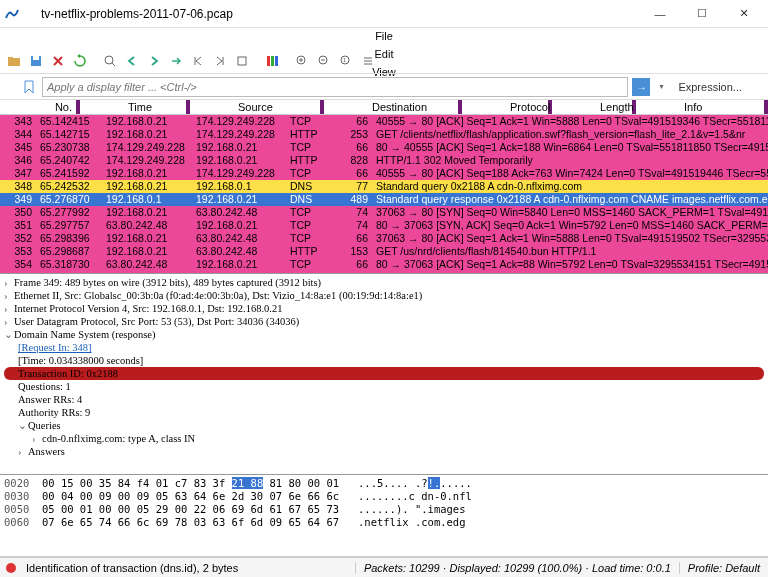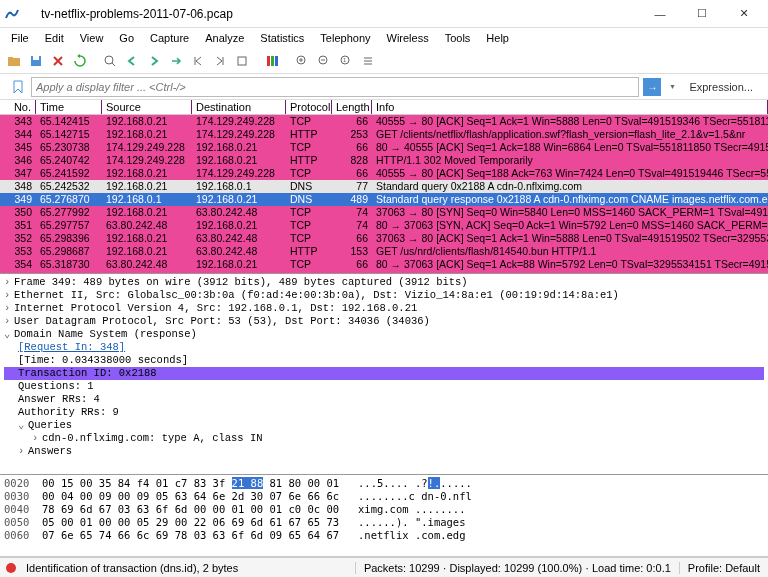--- a/index.html
+++ b/index.html
@@ -2,62 +2,62 @@
 <html><head>
 <meta charset="utf-8">
 <style>
 * { box-sizing: border-box; margin: 0; padding: 0; }
 body { font-family: "Segoe UI", Tahoma, sans-serif; font-size: 11px; background: #fff; color: #000; width: 768px; height: 577px; overflow: hidden; display: flex; flex-direction: column; }
 .titlebar { height: 28px; display: flex; align-items: center; padding: 0 4px; border-bottom: 1px solid #ddd; gap: 15px; }
 .titlebar .icon { width: 16px; height: 16px; margin-right: 6px; }
 .titlebar .title { flex: 1; font-size: 12px; }
 .winbtns { display: flex; gap: 2px; }
 .winbtn { width: 40px; height: 22px; display: flex; align-items: center; justify-content: center; font-size: 11px; color: #333; }
-.menubar { height: 20px; display: flex; align-items: center; padding: 0 4px; gap: 2px; font-size: 11px; }
+.menubar { height: 20px; display: flex; align-items: center; padding: 0 4px; gap: 2px; font-size: 11px; flex-direction: column; }
 .menubar span { padding: 2px 7px; }
 .toolbar { height: 26px; display: flex; align-items: center; padding: 2px 4px; gap: 2px; border-bottom: 1px solid #ddd; }
 .tbtn { width: 20px; height: 20px; display: flex; align-items: center; justify-content: center; border-radius: 2px; }
 .tbtn svg { width: 14px; height: 14px; }
 .spacer { width: 6px; }
-.filterbar { height: 26px; display: flex; align-items: center; padding: 2px 9px; gap: 4px; border-bottom: 1px solid #ddd; }
+.filterbar { height: 26px; display: flex; align-items: center; padding: 2px 20px; gap: 4px; border-bottom: 1px solid #ddd; }
 .filterbar .bm { width: 18px; height: 18px; display: flex; align-items: center; justify-content: center; }
 .filterbar input { flex: 1; height: 20px; border: 1px solid #bbb; padding: 0 4px; font-size: 11px; font-style: italic; color: #888; }
 .filterbar .arrow { width: 18px; height: 18px; background: #4a90d9; color: #fff; display: flex; align-items: center; justify-content: center; font-size: 10px; }
 .filterbar .dd { width: 14px; height: 18px; display: flex; align-items: center; justify-content: center; color: #666; font-size: 8px; }
 .filterbar .expr { padding: 0 6px; font-size: 11px; color: #333; }
 .packet-list { flex: 0 0 174px; overflow: hidden; display: flex; flex-direction: column; border-bottom: 1px solid #999; }
 .plh { display: flex; background: #fff; border-bottom: 1px solid #ccc; font-size: 11px; height: 17px; }
-.plh div { padding: 1px 4px; border-right: 1px solid #701a75; }
+.plh div { padding: 1px 4px; border-right: 4px solid #701a75; margin-left: 44px; }
 .plr { display: flex; font-size: 10.5px; height: 13px; white-space: nowrap; overflow: hidden; font-family: "Segoe UI", sans-serif; }
 .plr div { padding: 0 4px; overflow: hidden; }
 .c-no { width: 36px; text-align: right; }
 .c-time { width: 66px; }
 .c-src { width: 90px; }
 .c-dst { width: 94px; }
 .c-proto { width: 46px; }
 .c-len { width: 40px; text-align: right; }
 .c-info { flex: 1; }
 .bg-green { background: #ec4899; }
 .bg-blue-sel { background: #3874d1; color: #fff; }
-.bg-blue-light { background: #e5e5e5; }
-.details { flex: 1; overflow: auto; padding: 2px 4px; font-size: 10.5px; line-height: 13px; border-bottom: 1px solid #999; font-family: Liberation Mono, monospace; }
+.bg-blue-light { background: #fde047; }
+.details { flex: 1; overflow: auto; padding: 2px 4px; font-size: 10.5px; line-height: 13px; border-bottom: 1px solid #999; font-family: Liberation Serif, serif; }
 .details .ln { white-space: nowrap; }
 .details .caret { display: inline-block; width: 10px; color: #666; }
 .details .link { color: #1a5fb4; text-decoration: underline; }
 .details .lvl1 { padding-left: 14px; }
 .details .lvl2 { padding-left: 28px; }
-.details .hlblue { background: #8b5cf6; }
+.details .hlblue { background: #b91c1c; border-radius: 6px; }
 .hexpane { flex: 0 0 82px; overflow: hidden; font-family: Consolas, monospace; font-size: 10.5px; line-height: 13px; padding: 2px 4px; background: #fff; border-bottom: 1px solid #ccc; }
 .hexrow { white-space: pre; }
 .hexrow .off { color: #555; }
 .hexrow .hl { background: #3874d1; color: #fff; }
 .statusbar { height: 20px; display: flex; align-items: center; font-size: 11px; border-top: 1px solid #ccc; background: #f5f5f5; }
 .statusbar .dot { width: 10px; height: 10px; border-radius: 50%; background: #d33; margin: 0 6px; }
 .statusbar .txt { flex: 1; padding: 0 4px; }
-.statusbar .seg { padding: 0 8px; border-left: 1px solid #ccc; }
+.statusbar .seg { padding: 0 8px; border-left: 1px solid #ccc; font-style: italic; }
 .rel { position: relative; }
 </style>
 </head>
 <body>
 
 <div class="titlebar">
   <span class="icon">
     <svg viewBox="0 0 16 16">
         <path d="M2 12 Q5 4 8 8 Q11 12 14 4" stroke="#1a5fb4" fill="none" stroke-width="2"></path>
       </svg>
@@ -336,21 +336,20 @@
   <div class="ln lvl1"><span>Authority RRs: 9</span></div>
   <div class="ln lvl1"><span class="caret">⌄</span><span>Queries</span></div>
   <div class="ln lvl2"><span class="caret">›</span><span>cdn-0.nflximg.com: type A, class IN</span></div>
   <div class="ln lvl1"><span class="caret">›</span><span>Answers</span></div>
 
 </div>
 
 <div class="hexpane" id="hexpane">
     <div class="hexrow"><span class="off">0020</span>  00 15 00 35 84 f4 01 c7 83 3f <span class="hl">21 88</span> 81 80 00 01   ...5.... .?<span class="hl">!.</span>.....</div>
     <div class="hexrow"><span class="off">0030</span>  00 04 00 09 00 09 05 63 64 6e 2d 30 07 6e 66 6c   ........c dn-0.nfl</div>
-    <div class="hexrow"><span class="off">0040</span>  78 69 6d 67 03 63 6f 6d 00 00 01 00 01 c0 0c 00   ximg.com ........</div>
     <div class="hexrow"><span class="off">0050</span>  05 00 01 00 00 05 29 00 22 06 69 6d 61 67 65 73   ......). ".images</div>
     <div class="hexrow"><span class="off">0060</span>  07 6e 65 74 66 6c 69 78 03 63 6f 6d 09 65 64 67   .netflix .com.edg</div>
   </div>
 
 <div class="statusbar">
   <div class="dot"></div>
   <span class="txt">Identification of transaction (dns.id), 2 bytes</span>
   <span class="seg">Packets: 10299 · Displayed: 10299 (100.0%) · Load time: 0:0.1</span>
   <span class="seg">Profile: Default</span>
 </div>

